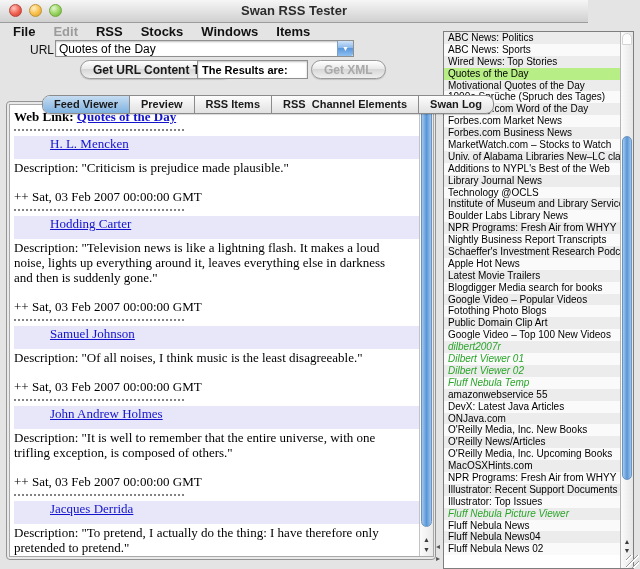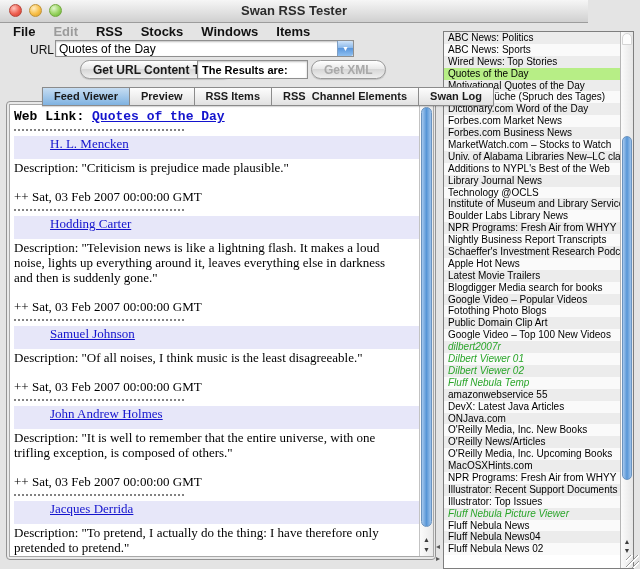--- a/index.html
+++ b/index.html
@@ -57,22 +57,22 @@
   }
   #btn-content-type{left:80px;top:60px;}
   #btn-getxml{left:311px;top:60px;color:#a9a9a9;font-weight:700;}
   .results-field{
     position:absolute;left:197px;top:60px;width:111px;height:19px;box-sizing:border-box;
     background:#fff;border:1px solid #8f8f8f;box-shadow:inset 0 1px 2px rgba(0,0,0,.25);
     font-family:"Liberation Sans",sans-serif;font-size:11px;font-weight:700;color:#000;padding:0 4px;outline:none;
   }
   
   .tabbar{
-    position:absolute;left:42px;top:87px;z-index:3;
-    display:inline-flex;border:1px solid #8b8b8b;border-radius:0;overflow:hidden;
+    position:absolute;left:42px;top:95px;z-index:3;
+    display:inline-flex;border:1px solid #8b8b8b;border-radius:8px;overflow:hidden;
     background:linear-gradient(#fdfdfd,#e1e1e1);box-shadow:0 1px 1px rgba(0,0,0,.15);
   }
   .tab{
     padding:2px 11px 3px;font-size:11px;font-weight:700;color:#1a1a1a;
     border-right:1px solid #8b8b8b;white-space:pre;
   }
   .tab:last-child{border-right:0;}
   .tab.selected{background:linear-gradient(#c6ddf2,#7fb2e1);}
   
   .tabpane{
@@ -81,21 +81,21 @@
   }
   .content{
     position:absolute;left:9px;top:104px;width:425px;height:453px;
     background:#fff;border:1px solid #a8a8a8;box-sizing:border-box;overflow:hidden;
   }
   .feed{
     position:absolute;left:0;top:0;right:14px;bottom:0;overflow:hidden;
     font-family:"Liberation Serif", serif;font-size:13px;line-height:15px;color:#000;
     padding:4px 2px 0 4px;
   }
-  .weblink-line{font-weight:700;font-family:Liberation Mono, monospace;}
+  .weblink-line{font-weight:700;}
   a.feedlink{color:var(--link,#1313cd);text-decoration:underline;}
   .weblink-line a{font-weight:700;}
   .sep{width:170px;border-bottom:2px dotted #818181;margin:5px 0 5px 0;height:0;}
   .author-row{background:var(--item_band,#e7e7f9);padding:0 0 8px 36px;margin-right:-2px;}
   .desc{margin:1px 0 0 0;padding-right:14px;}
   .fdate{margin-top:14px;}
   
   .vscroll{
     position:absolute;top:0;bottom:0;right:0;width:14px;
     background:linear-gradient(to right,#fbfbfb,#e9e9e9);border-left:1px solid #c3c3c3;box-sizing:border-box;

